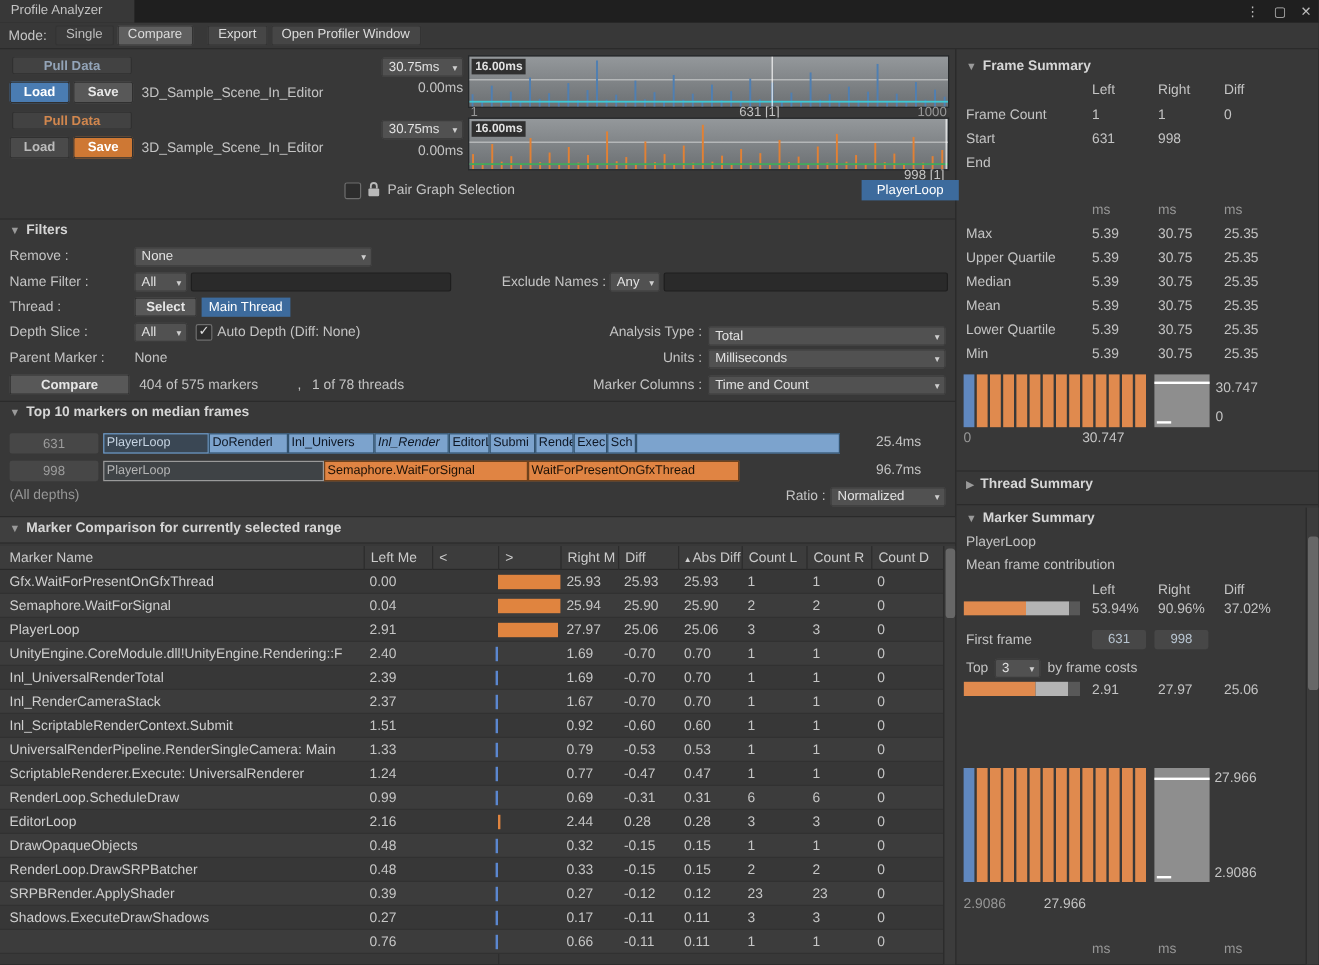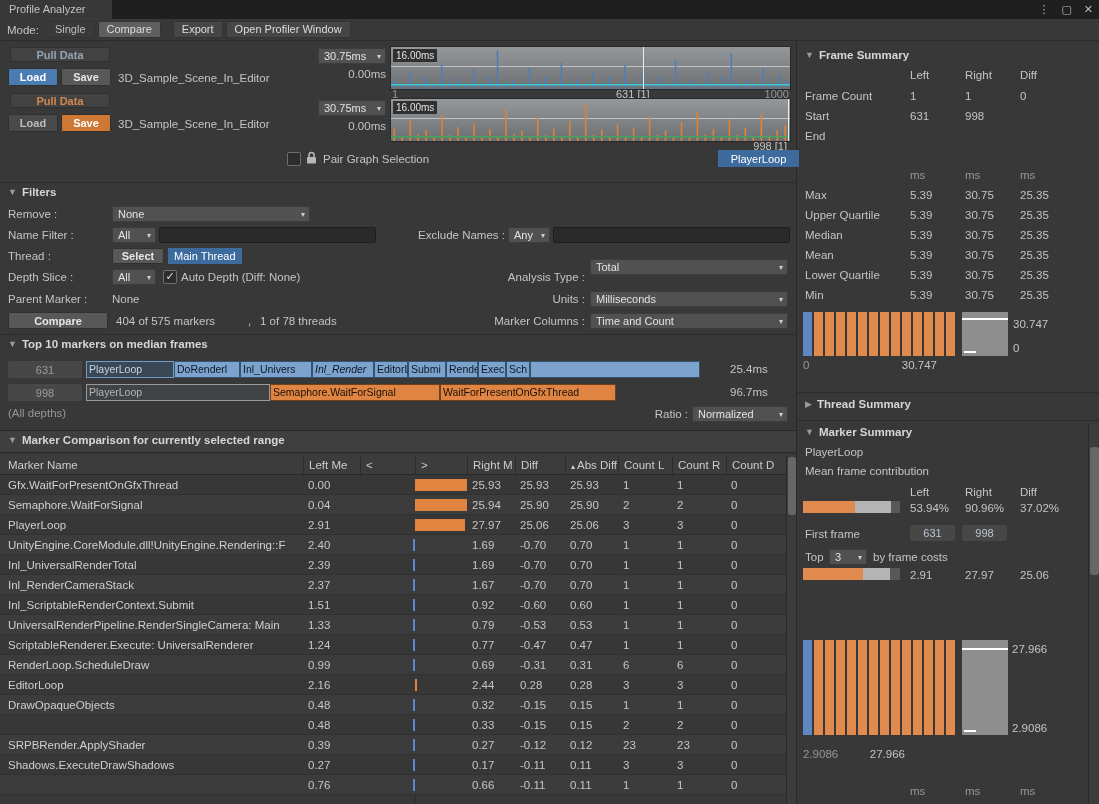--- a/index.html
+++ b/index.html
@@ -35,21 +35,21 @@
   .dd{position:absolute;background:#515151;border-radius:2px;display:flex;align-items:center;font-size:11px;color:#e2e2e2;padding:0 5px 0 6px;box-sizing:border-box;box-shadow:inset 0 0 0 1px #3c3c3c;}
   .dd .arr{margin-left:auto;font-size:8px;color:#cfcfcf;}
   .tin{position:absolute;background:#2a2a2a;border:1px solid #1e1e1e;border-radius:2px;}
   .cb{position:absolute;width:12px;height:12px;background:#2d2d2d;border:1px solid #6e6e6e;border-radius:2px;font-size:11px;line-height:11px;text-align:center;color:#e0e0e0;}
   .tag{position:absolute;background:#3d6b9d;color:#fff;font-size:11px;display:flex;align-items:center;justify-content:center;padding:0 6px;}
   .sechdr{position:absolute;font-size:11.5px;font-weight:bold;color:#d6d6d6;display:flex;gap:5px;align-items:center;white-space:nowrap;}
   .tri{font-size:9px;color:#9a9a9a;font-weight:normal;}
   
   .gcanvas{position:absolute;background:linear-gradient(#94989b 0%,#7e8285 55%,#6c7073 100%);border:1px solid #26292b;overflow:hidden;}
   .gthresh{position:absolute;left:0;right:0;top:46%;height:1px;background:rgba(255,255,255,.5);}
-  .glabel{position:absolute;left:2px;top:2px;background:#303030;color:#e2e2e2;font-size:10px;padding:0 3px;line-height:13px;z-index:2;}
+  .glabel{position:absolute;left:2px;top:2px;background:#303030;color:#e2e2e2;font-size:10px;padding:0 3px;line-height:13px;z-index:2;font-weight:bold;}
   .gsel{position:absolute;top:0;bottom:0;width:1px;background:rgba(255,255,255,.85);}
   
   .fbox{position:absolute;background:#474747;color:#9d9d9d;font-size:11px;display:flex;align-items:center;justify-content:center;border-radius:2px;}
   .segbar{position:absolute;display:flex;}
   .seg{height:17px;box-sizing:border-box;border:1px solid transparent;font-size:10.5px;line-height:15px;overflow:hidden;white-space:nowrap;padding:0 2px;flex:none;}
   .seg.blue{background:#7ca3cd;border-color:#33536f;color:#0e1724;}
   .seg.blue-fill{background:#7ca3cd;border-color:#33536f;}
   .seg.sel-blue{background:#3a4754;border-color:#6f9cc9;color:#c6d4e2;}
   .seg.sel-gray{background:#3f4346;border-color:#9a9a9a;color:#b5b5b5;}
   .seg.orange{background:#e08443;border-color:#70421c;color:#1c1106;}
@@ -297,21 +297,21 @@
     <div class="tag" style="left:168px;top:207px;height:16px">Main Thread</div>
 
     <div class="lbl" style="left:8px;top:230px">Depth Slice :</div>
     <div class="dd" style="left:112px;top:228px;width:44px;height:16px">
       <span>All</span>
         <span class="arr">▾</span>
     </div>
     <div class="cb" style="left:163px;top:229px">✓</div>
     <div class="lbl" style="left:181px;top:230px">Auto Depth (Diff: None)</div>
     <div class="lbl right" style="left:460px;top:230px;width:125px">Analysis Type :</div>
-    <div class="dd" style="left:590px;top:218px;width:198px;height:16px">
+    <div class="dd" style="left:590px;top:231px;width:198px;height:16px">
       <span>Total</span>
         <span class="arr">▾</span>
     </div>
 
     <div class="lbl" style="left:8px;top:252px">Parent Marker :</div>
     <div class="lbl" style="left:112px;top:252px">None</div>
     <div class="lbl right" style="left:460px;top:252px;width:125px">Units :</div>
     <div class="dd" style="left:590px;top:250px;width:198px;height:16px">
       <span>Milliseconds</span>
         <span class="arr">▾</span>
@@ -506,20 +506,21 @@
           <div class="tc tc-left">0.48</div>
           <div class="tc tc-right">0.32</div>
           <div class="tc tc-diff">-0.15</div>
           <div class="tc tc-abs">0.15</div>
           <div class="tc tc-cl">1</div>
           <div class="tc tc-cr">1</div>
           <div class="tc tc-cd">0</div>
           <div class="tbar neg" style="width: 2px; left: 413px;"></div>
         </div>
         <div class="trow">
+          <div class="tc tc-name">RenderLoop.DrawSRPBatcher</div>
           <div class="tc tc-left">0.48</div>
           <div class="tc tc-right">0.33</div>
           <div class="tc tc-diff">-0.15</div>
           <div class="tc tc-abs">0.15</div>
           <div class="tc tc-cl">2</div>
           <div class="tc tc-cr">2</div>
           <div class="tc tc-cd">0</div>
           <div class="tbar neg" style="width: 2px; left: 413px;"></div>
         </div>
         <div class="trow alt">

